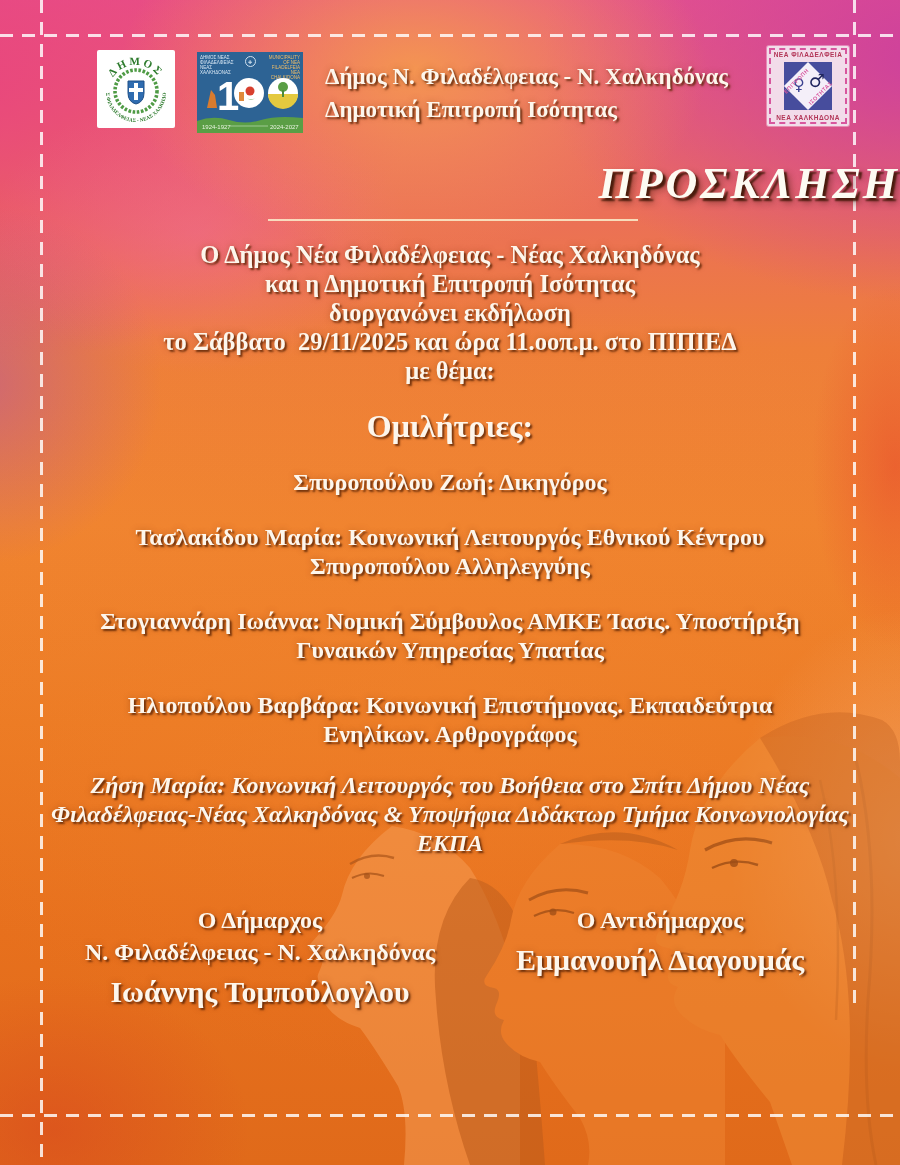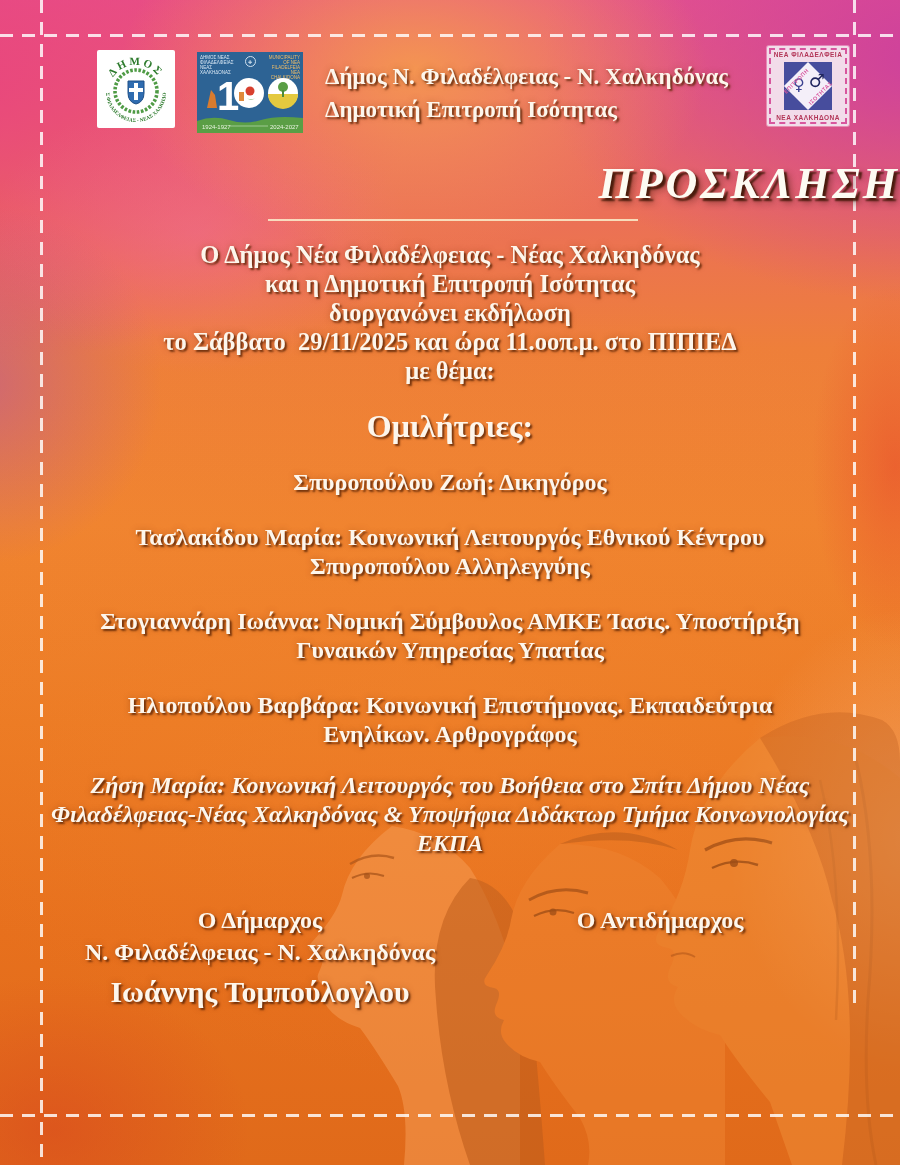--- a/index.html
+++ b/index.html
@@ -204,17 +204,18 @@
     </div>
 
     <div class="signatures">
       <div class="sig sig-left">
         <div class="sig-role">Ο Δήμαρχος</div>
         <div class="sig-role">Ν. Φιλαδέλφειας - Ν. Χαλκηδόνας</div>
         <div class="sig-name">Ιωάννης Τομπούλογλου</div>
       </div>
       <div class="sig sig-right">
         <div class="sig-role">Ο Αντιδήμαρχος</div>
+        <div class="sig-name">Εμμανουήλ Διαγουμάς</div>
       </div>
     </div>
 
   </div>
 </div>
 
 </body></html>

